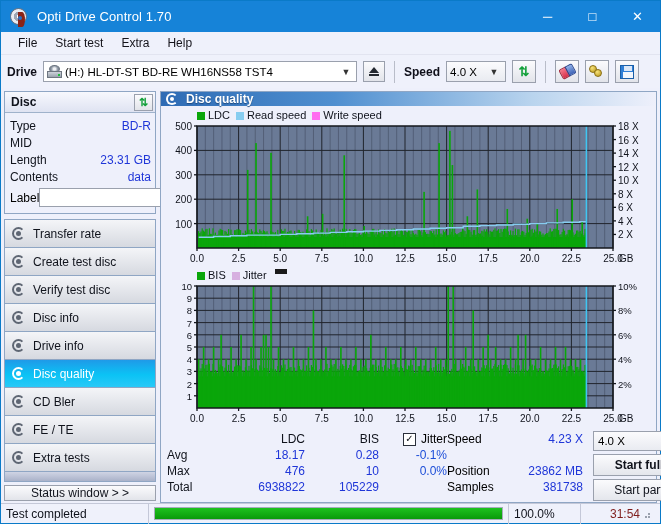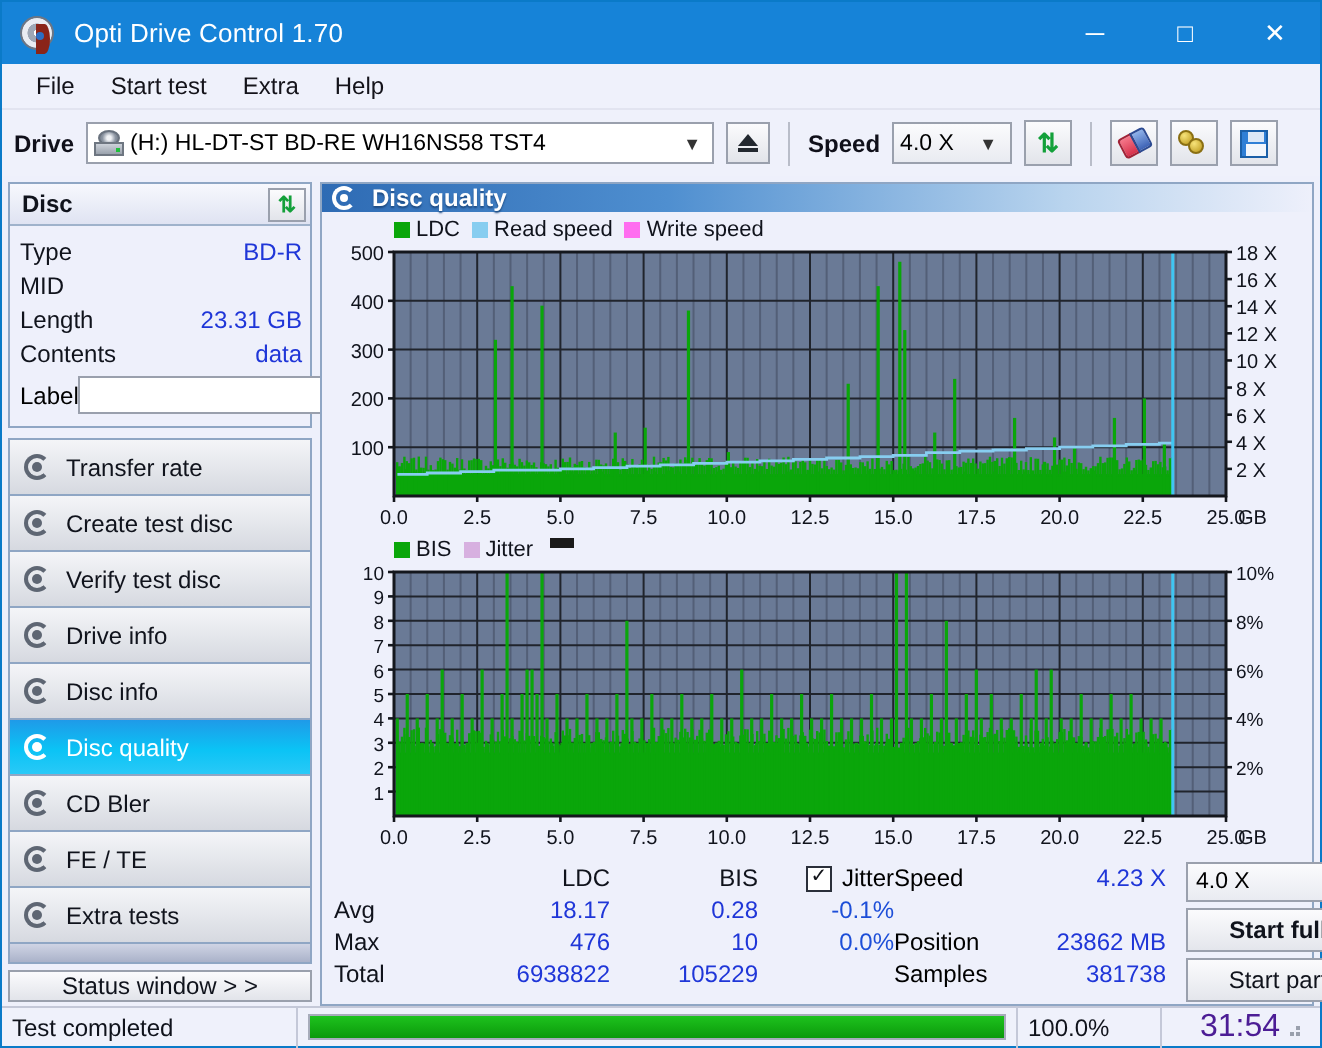--- a/index.html
+++ b/index.html
@@ -193,21 +193,21 @@
   .statusbar {
     height:20px; flex:0 0 20px; display:flex;align-items:center;
     background:#eff1fb; border-top:1px solid #c4c8d8;
   }
   .sb-cell { height:20px;display:flex;align-items:center;padding:0 5px;border-right:1px solid #c4c8d8;}
   .sb-text { width:148px; font-size:12px;color:#10131c;}
   .sb-prog { width:360px; position:relative; }
   .progbar { width:100%;height:13px;background:#ffffff;border:1px solid #a7acbb;position:relative;overflow:hidden;}
   .progfill { height:100%; background:linear-gradient(#1ec21e,#0a9a0a); }
   .sb-pct { width:72px; font-size:12px;color:#10131c;}
-  .sb-time { flex:1; font-size:16px;color:#4c1d95;justify-content:flex-end; border-right:none;}
+  .sb-time { flex:1; font-size:12px;color:#7f1d1d;justify-content:flex-end; border-right:none;}
   .grip { width:12px;height:12px;margin-right:3px;position:relative;}
   .grip i{position:absolute;width:2px;height:2px;background:#9aa0ad;}
 </style>
 </head>
 <body>
 
 <div class="window">
 
   <div class="titlebar">
     <div class="title-icon">
@@ -331,28 +331,28 @@
               <i class="ring"></i>
               <i class="dot"></i>
             </span>
           <span>Verify test disc</span>
         </div>
         <div class="nav-item">
           <span class="nav-ico">
               <i class="ring"></i>
               <i class="dot"></i>
             </span>
-          <span>Drive info</span>
+          <span>Disc info</span>
         </div>
         <div class="nav-item">
           <span class="nav-ico">
               <i class="ring"></i>
               <i class="dot"></i>
             </span>
-          <span>Disc info</span>
+          <span>Drive info</span>
         </div>
         <div class="nav-item sel">
           <span class="nav-ico">
               <i class="ring"></i>
               <i class="dot"></i>
             </span>
           <span>Disc quality</span>
         </div>
         <div class="nav-item">
           <span class="nav-ico">

